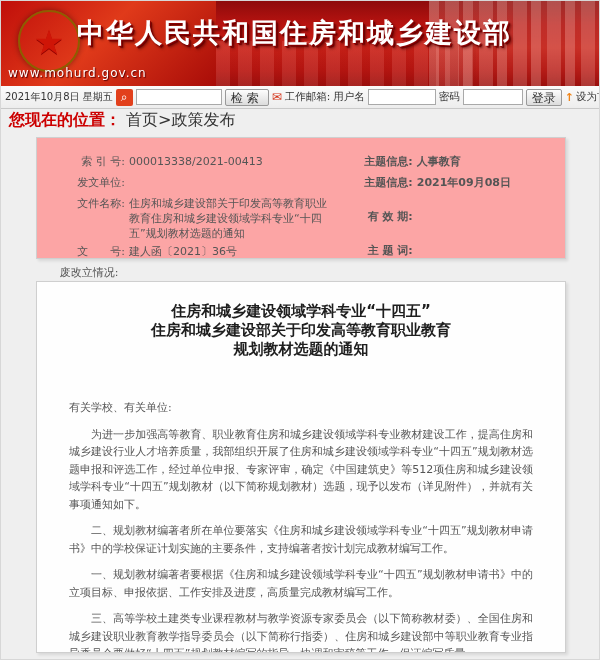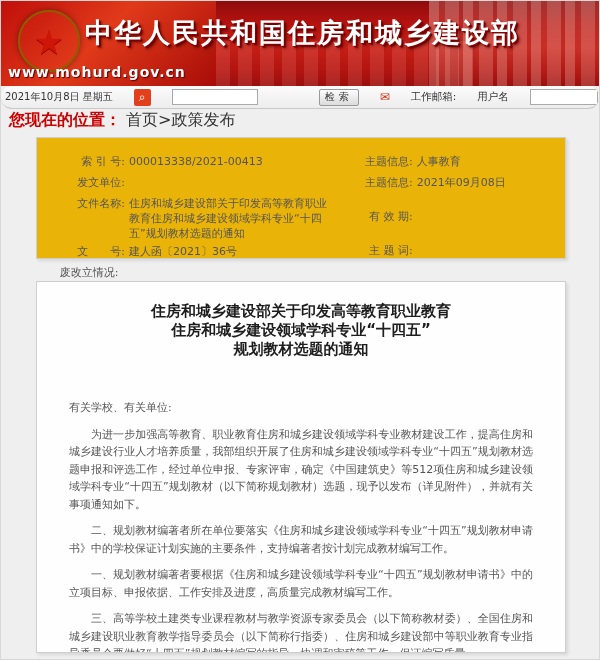--- a/index.html
+++ b/index.html
@@ -16,58 +16,58 @@
       repeating-linear-gradient(90deg, rgba(255,225,215,.45) 0 10px, rgba(170,40,30,.15) 10px 16px, rgba(255,235,225,.35) 16px 30px, rgba(150,25,20,.25) 30px 34px),
       linear-gradient(180deg, rgba(255,230,220,.35), rgba(120,10,10,.1)); }
   .hdr-buildings2 { position:absolute; left:215px; top:40px; width:260px; height:45px; opacity:.30;
     background:repeating-linear-gradient(90deg, rgba(255,210,200,.4) 0 14px, rgba(140,20,15,.3) 14px 22px); }
   .logo-block { position:absolute; left:0; top:0; width:215px; height:85px;
     background:linear-gradient(135deg,#c00f0a 0%,#e03a1a 45%,#a80c08 100%); }
   .emblem { position:absolute; left:17px; top:9px; width:62px; height:62px; border-radius:50%;
     background:radial-gradient(circle at 35% 30%, #ffe793 0%, #f7c javascript342 0%, #ffd75e 35%, #e8a61d 75%, #c07d08 100%);
     border:2px solid #8d5e00; box-shadow:0 0 6px rgba(0,0,0,.4); text-align:center; }
   .emblem-star { font-size:34px; line-height:60px; color:#cf1507; text-shadow:0 1px 0 #8d0000; }
-  .site-url { position:absolute; left:7px; bottom:6px; color:#ffffff; font-size:14px; letter-spacing:1px;
-    text-shadow:1px 1px 1px #5e0000; font-weight:bold; }
-  .title-block { position:absolute; left:84px; top:14px; width:500px; text-align:left; }
+  .site-url { position:absolute; left:7px; bottom:6px; color:#ffffff; font-size:12px; letter-spacing:1px;
+    text-shadow:1px 1px 1px #5e0000; font-weight:normal; }
+  .title-block { position:absolute; left:76px; top:14px; width:500px; text-align:left; }
   .site-title { font-size:27px; font-weight:bold; color:#ffffff; letter-spacing:2px; white-space:nowrap;
     text-shadow:1px 1px 0 #8c0000, 2px 2px 1px #6a0000, 3px 3px 3px rgba(60,0,0,.55); }
   .site-subtitle { margin-top:9px; margin-left:22px; font-size:9px; font-weight:bold; color:#b3a51c;
     text-shadow:1px 1px 1px rgba(70,0,0,.8); white-space:nowrap; }
 
   
-  .toolbar { display:flex; align-items:center; gap:21px; height:23px; padding:0 4px;
+  .toolbar { display:flex; align-items:center; gap:3px; height:23px; padding:0 4px;
     background:linear-gradient(180deg,#fbfbfb,#ededed); border-bottom:1px solid #c9c9c9;
-    font-size:10.5px; color:#333; white-space:nowrap; overflow:hidden;border-radius:11px; }
+    font-size:10.5px; color:#333; white-space:nowrap; overflow:hidden; }
   .tb-date { flex:0 0 auto; font-size:10px; color:#333; }
   .tb-search-icon { flex:0 0 auto; width:17px; height:17px; background:#e2401c; border-radius:2px;
     color:#fff; font-size:12px; line-height:16px; text-align:center; cursor:pointer; }
   .tb-input { height:16px; border:1px solid #a9a9a9; background:#fff; font-size:10px; padding:0 2px; }
   .tb-search-input { width:86px; }
   .tb-user-input { width:68px; }
   .tb-pass-input { width:60px; }
-  .tb-btn { height:17px; padding:0 5px; font-size:10px; color:#333;
-    background:linear-gradient(180deg,#fdfdfd,#dcdcdc); border:1px solid #999; border-radius:2px; cursor:pointer;margin-left:40px; }
+  .tb-btn { height:17px; padding:0 5px; font-size:12px; color:#333;
+    background:linear-gradient(180deg,#fdfdfd,#dcdcdc); border:1px solid #999; border-radius:2px; cursor:pointer; }
   .tb-search-btn { letter-spacing:4px; }
   .tb-mail-icon { color:#d5341a; font-size:12px; }
   .tb-label { color:#333; }
   .tb-link { display:inline-flex; align-items:center; gap:2px; color:#333; cursor:pointer; }
   .tb-up-icon { color:#f08519; font-weight:bold; font-size:11px; }
 
   
   .breadcrumb { height:22px; line-height:22px; padding:0 8px; font-size:16px; background:#efefef; color:#333; }
   .bc-label { color:#cc0000; font-weight:bold; }
   .bc-link { color:#333; cursor:pointer; }
 
   
-  .meta-box { margin:6px 35px 0 35px; width:530px; height:122px; background:#eab308;
+  .meta-box { margin:6px 35px 0 35px; width:530px; height:122px; background:#fca5a5;
     border:1px solid #cfcfcf; box-shadow:2px 2px 3px rgba(0,0,0,.10); padding:13px 16px 0 16px;
     display:flex; font-size:11px; color:#555; }
   .meta-col-left { width:56%; }
-  .meta-col-right { width:44%; padding-left:10px; }
+  .meta-col-right { width:44%; padding-left:10px;font-weight:bold; }
   .meta-row { display:flex; line-height:21px; }
   .meta-label { flex:0 0 72px; text-align:right; color:#555; }
   .meta-label-wide { flex:0 0 72px; text-align:center; letter-spacing:0; }
   .meta-value { flex:1; padding-left:4px; color:#555; }
   .meta-value-multiline { line-height:15px; padding-top:3px; }
   .mt-gap { margin-top:13px; }
 
   
   .doc-box { margin:22px 35px 0 35px; width:530px; height:372px; background:#fefefe;
     border:1px solid #cfcfcf; box-shadow:2px 2px 3px rgba(0,0,0,.10);
@@ -158,22 +158,22 @@
       </div>
       <div class="meta-row mt-gap">
         <span class="meta-label">主 题 词:</span>
         <span class="meta-value"></span>
       </div>
     </div>
   </div>
 
   <div class="doc-box">
     <div class="doc-title">
+      <div>住房和城乡建设领域学科专业“十四五”</div>
       <div>住房和城乡建设部关于印发高等教育职业教育</div>
-      <div>住房和城乡建设领域学科专业“十四五”</div>
       <div>规划教材选题的通知</div>
     </div>
     <div class="doc-body">
       <p class="doc-p salutation">有关学校、有关单位:</p>
       <p class="doc-p indent">为进一步加强高等教育、职业教育住房和城乡建设领域学科专业教材建设工作，提高住房和城乡建设行业人才培养质量，我部组织开展了住房和城乡建设领域学科专业“十四五”规划教材选题申报和评选工作，经过单位申报、专家评审，确定《中国建筑史》等512项住房和城乡建设领域学科专业“十四五”规划教材（以下简称规划教材）选题，现予以发布（详见附件），并就有关事项通知如下。</p>
       <p class="doc-p indent">二、规划教材编著者所在单位要落实《住房和城乡建设领域学科专业“十四五”规划教材申请书》中的学校保证计划实施的主要条件，支持编著者按计划完成教材编写工作。</p>
       <p class="doc-p indent">一、规划教材编著者要根据《住房和城乡建设领域学科专业“十四五”规划教材申请书》中的立项目标、申报依据、工作安排及进度，高质量完成教材编写工作。</p>
       <p class="doc-p indent">三、高等学校土建类专业课程教材与教学资源专家委员会（以下简称教材委）、全国住房和城乡建设职业教育教学指导委员会（以下简称行指委）、住房和城乡建设部中等职业教育专业指导委员会要做好“十四五”规划教材编写的指导、协调和审稿等工作，保证编写质量。</p>
 
     </div>

